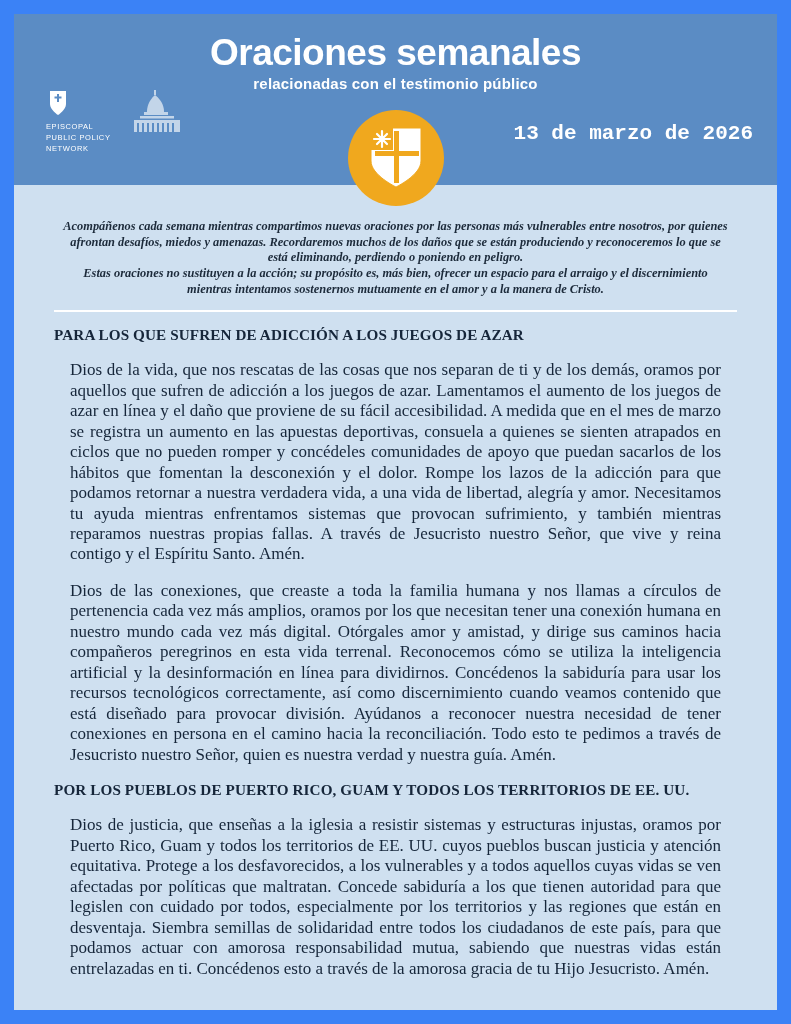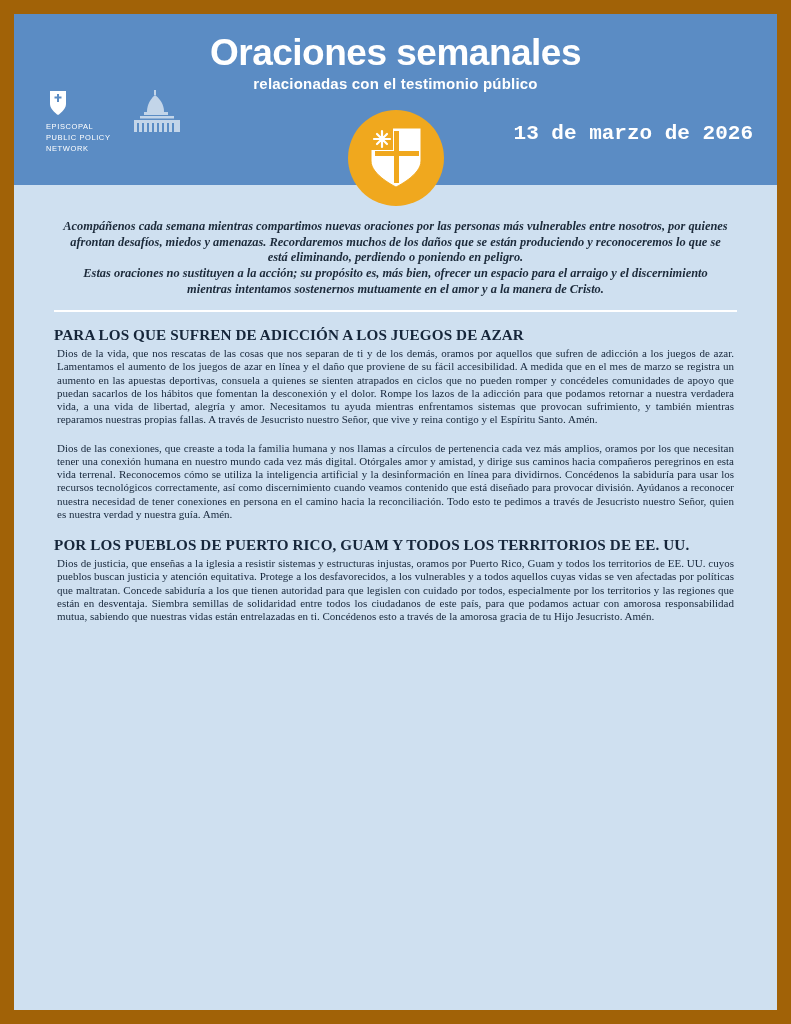--- a/index.html
+++ b/index.html
@@ -12,21 +12,21 @@
     background: #f0a81e;
     font-family: "Liberation Serif", serif;
     overflow: hidden;
   }
   .page {
     position: relative;
     width: 791px;
     height: 1024px;
     box-sizing: border-box;
     padding: 14px 14px 14px 14px;
-    background: #a16207;
+    background: #3b82f6;
   }
   .sheet {
     position: relative;
     width: 763px;
     height: 996px;
     background: #cfe0f0;
     overflow: hidden;
   }
   
   .header {
@@ -142,23 +142,23 @@
   }
   .prayer h2 {
     margin: 0 0 1px 0;
     font-family: "Liberation Serif", serif;
     font-weight: bold;
     font-size: 15.2px;
     color: #16263a;
     letter-spacing: 0.1px;
   }
   .prayer p {
-    margin: 3px;
-    font-family: "Liberation Serif", serif;
-    font-size: 11px;
+    margin: 16px;
+    font-family: "Liberation Serif", serif;
+    font-size: 17px;
     line-height: 1.205;
     color: #16263a;
     text-align: justify;
   }
 </style>
 </head>
 <body>
 
 <div class="page">
   <div class="sheet">

